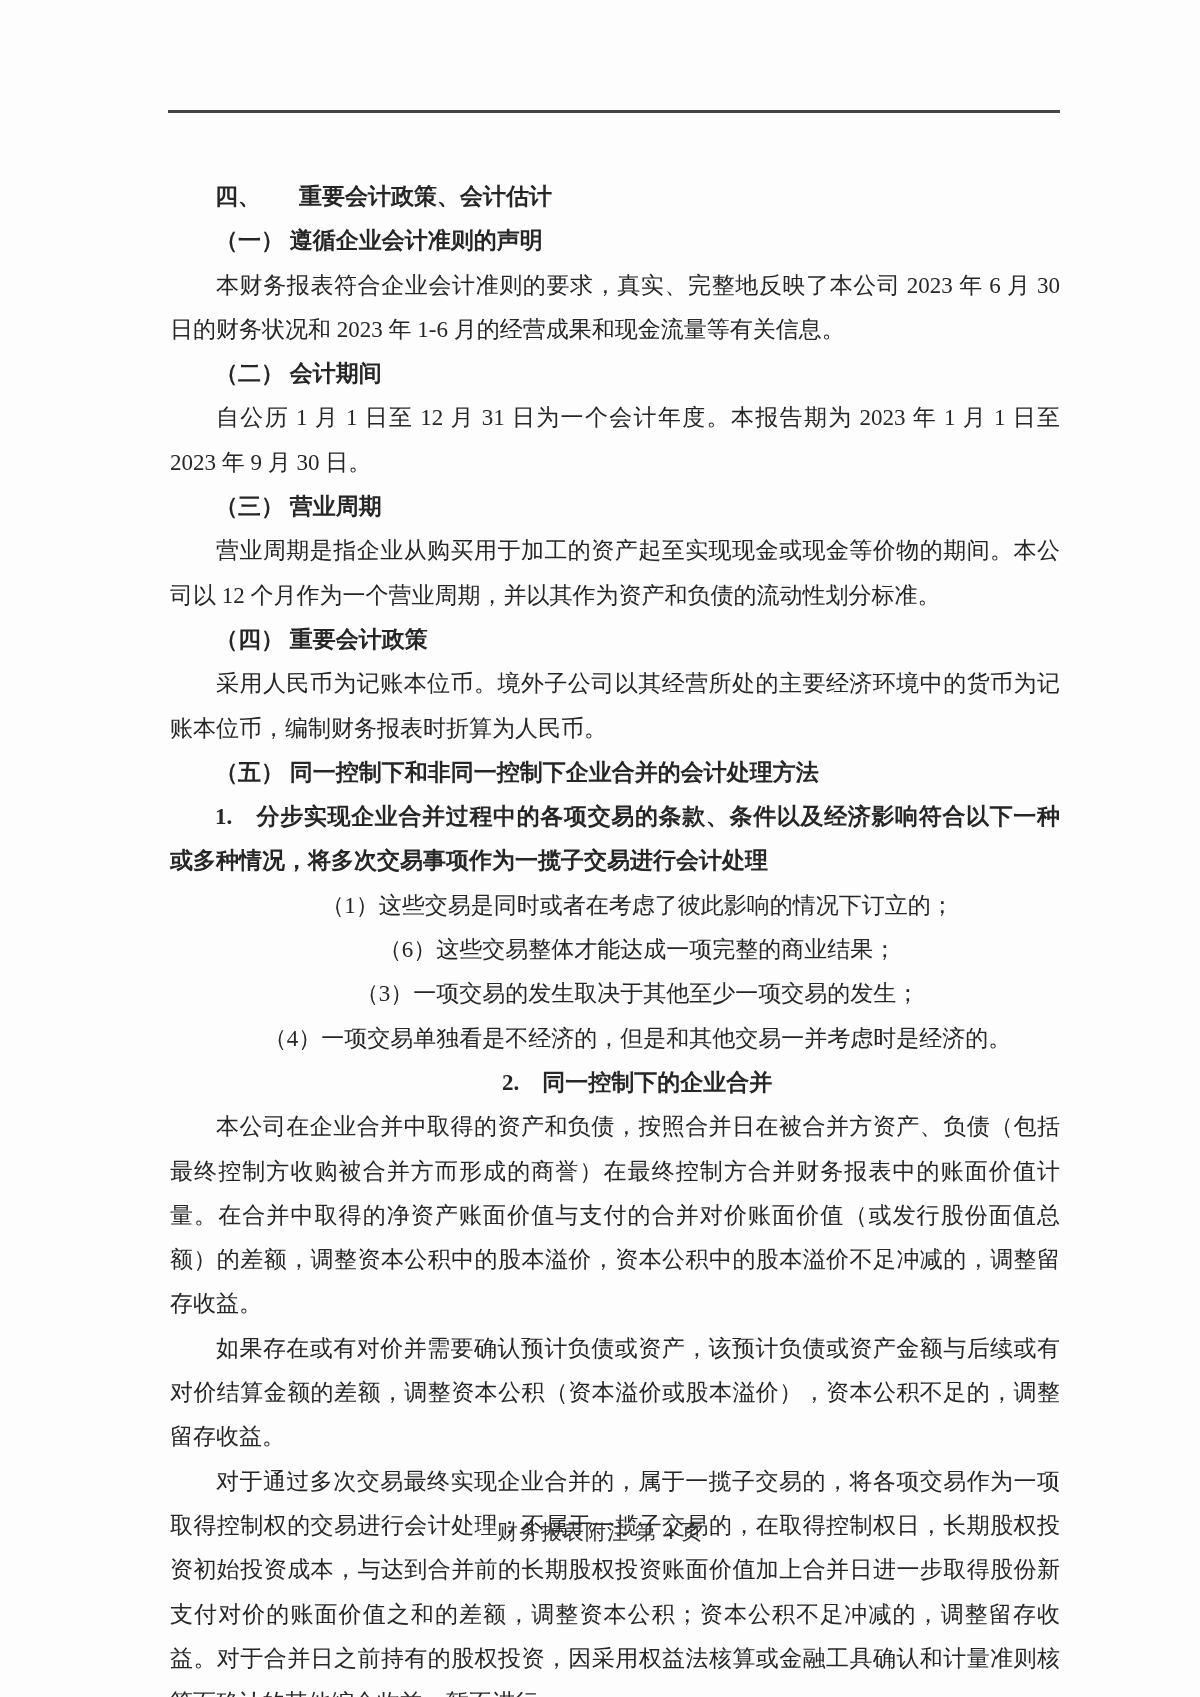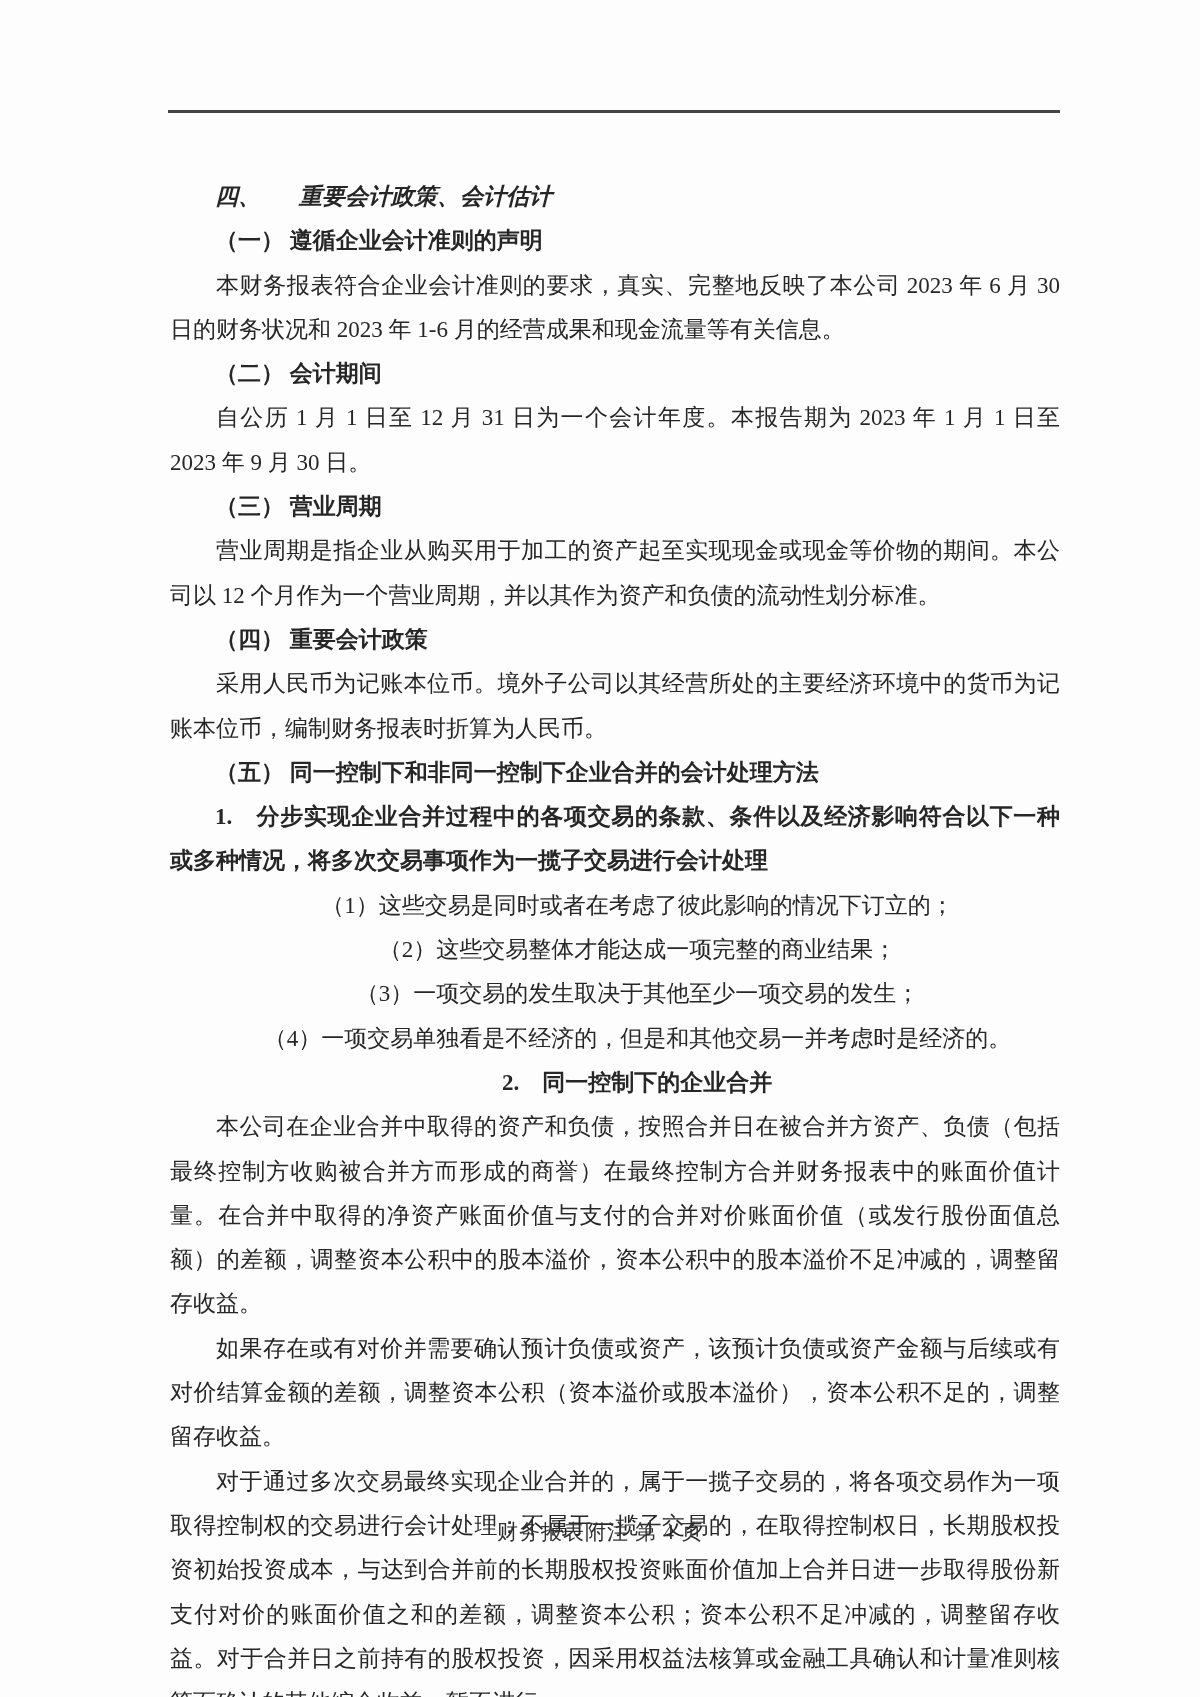--- a/index.html
+++ b/index.html
@@ -32,21 +32,20 @@
     font-size: 23px;
     line-height: 44.3px;
     text-align: justify;
     text-justify: inter-ideograph;
   }
   .h1 {
     font-weight: bold;
     padding-left: 45px;
     margin: 0;
     text-align: left;
-    font-style: italic;
   }
   .h1 .title {
     margin-left: 38px;
   }
   .h2 {
     font-weight: bold;
     padding-left: 45px;
     margin: 0;
     text-align: left;
   }
@@ -103,21 +102,21 @@
     <p class="p">营业周期是指企业从购买用于加工的资产起至实现现金或现金等价物的期间。本公司以 12 个月作为一个营业周期，并以其作为资产和负债的流动性划分标准。</p>
 
     <p class="h2">（四） 重要会计政策</p>
     <p class="p">采用人民币为记账本位币。境外子公司以其经营所处的主要经济环境中的货币为记账本位币，编制财务报表时折算为人民币。</p>
 
     <p class="h2">（五） 同一控制下和非同一控制下企业合并的会计处理方法</p>
 
     <p class="pb">1.　分步实现企业合并过程中的各项交易的条款、条件以及经济影响符合以下一种或多种情况，将多次交易事项作为一揽子交易进行会计处理</p>
 
     <p class="li">（1）这些交易是同时或者在考虑了彼此影响的情况下订立的；</p>
-    <p class="li">（2）这些交易整体才能达成一项完整的商业结果；</p>
+    <p class="li">（6）这些交易整体才能达成一项完整的商业结果；</p>
     <p class="li">（3）一项交易的发生取决于其他至少一项交易的发生；</p>
     <p class="li">（4）一项交易单独看是不经济的，但是和其他交易一并考虑时是经济的。</p>
 
     <p class="h3">2.　同一控制下的企业合并</p>
 
     <p class="p">本公司在企业合并中取得的资产和负债，按照合并日在被合并方资产、负债（包括最终控制方收购被合并方而形成的商誉）在最终控制方合并财务报表中的账面价值计量。在合并中取得的净资产账面价值与支付的合并对价账面价值（或发行股份面值总额）的差额，调整资本公积中的股本溢价，资本公积中的股本溢价不足冲减的，调整留存收益。</p>
     <p class="p">如果存在或有对价并需要确认预计负债或资产，该预计负债或资产金额与后续或有对价结算金额的差额，调整资本公积（资本溢价或股本溢价），资本公积不足的，调整留存收益。</p>
     <p class="p">对于通过多次交易最终实现企业合并的，属于一揽子交易的，将各项交易作为一项取得控制权的交易进行会计处理；不属于一揽子交易的，在取得控制权日，长期股权投资初始投资成本，与达到合并前的长期股权投资账面价值加上合并日进一步取得股份新支付对价的账面价值之和的差额，调整资本公积；资本公积不足冲减的，调整留存收益。对于合并日之前持有的股权投资，因采用权益法核算或金融工具确认和计量准则核算而确认的其他综合收益，暂不进行</p>
 
   </div>

